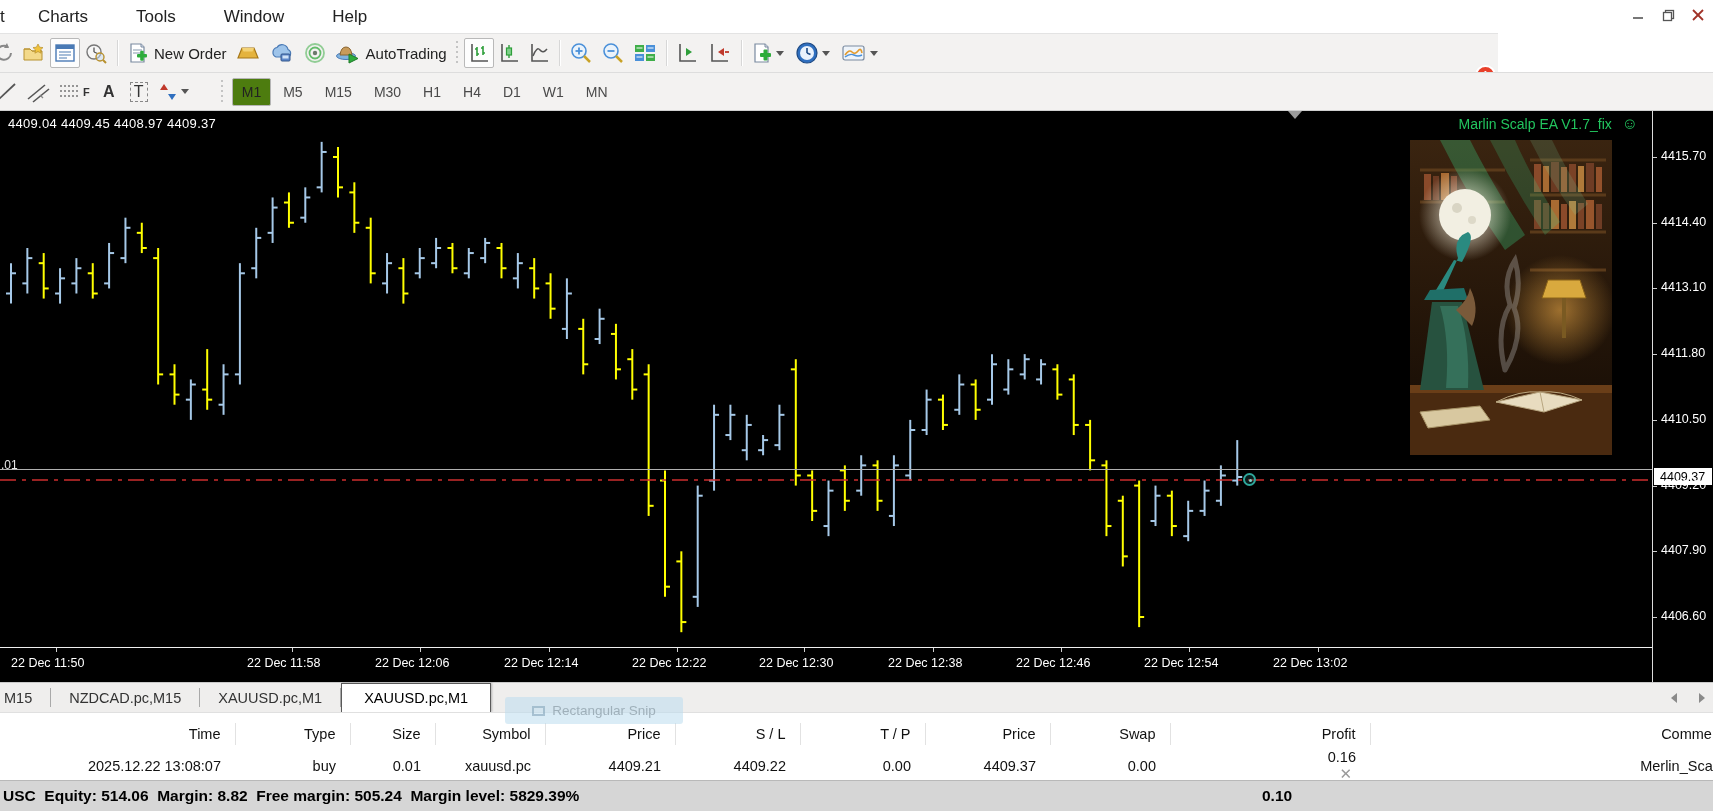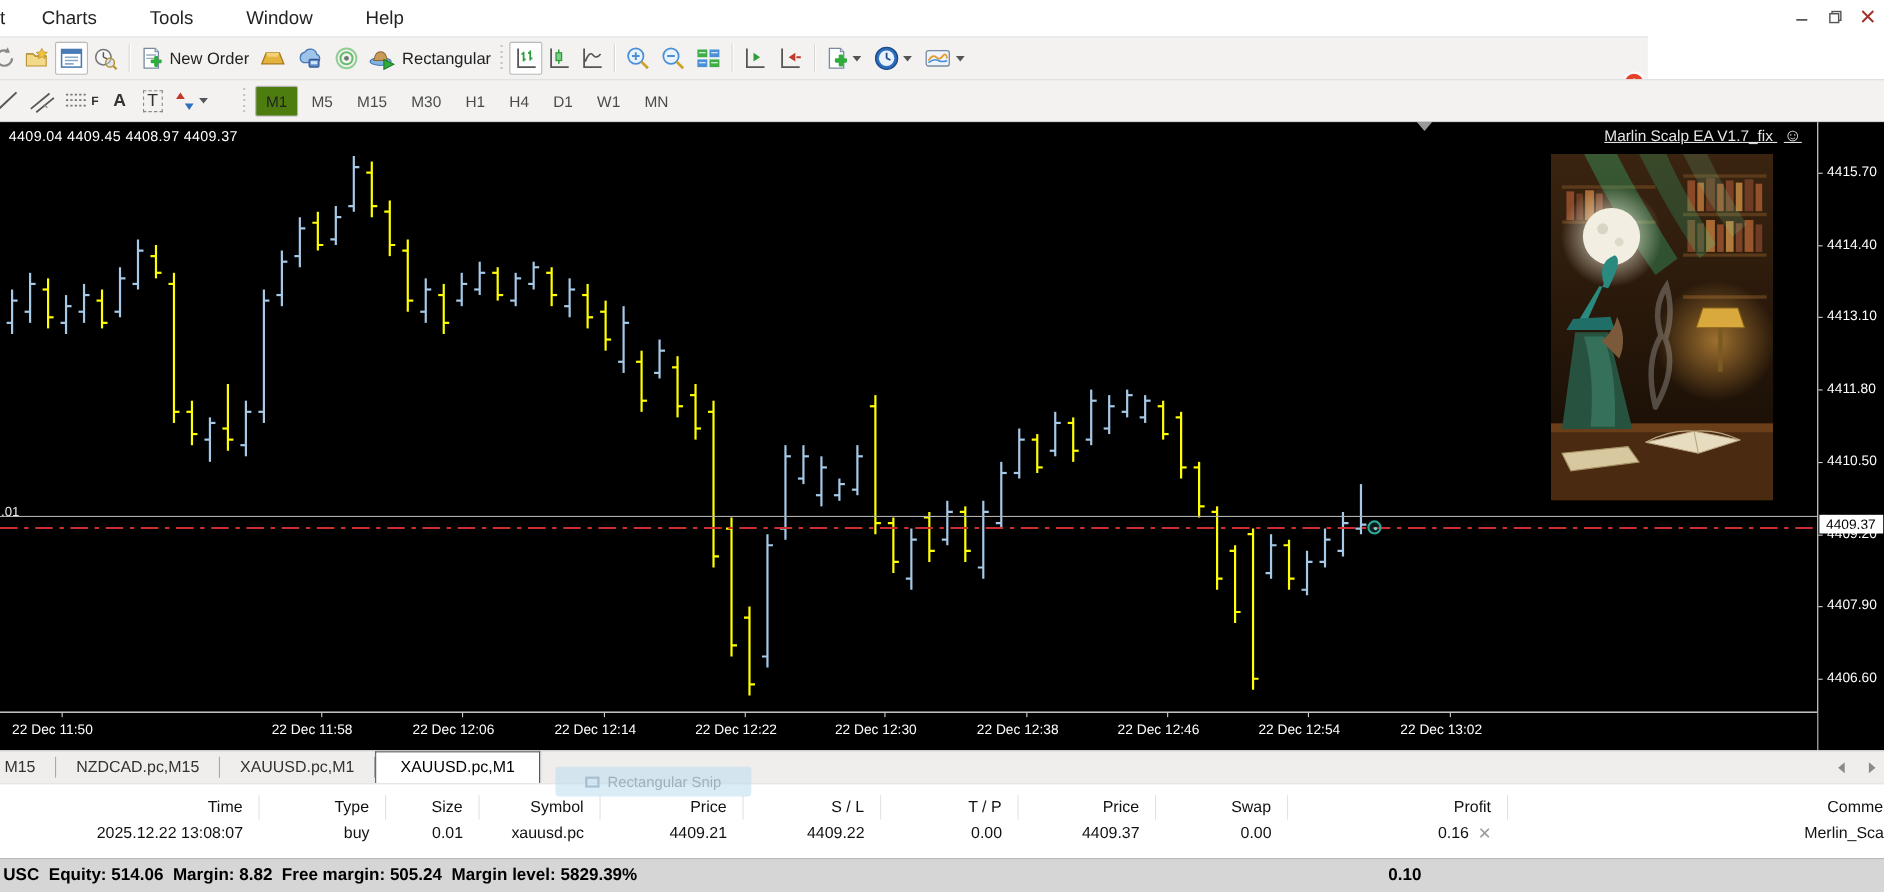--- a/index.html
+++ b/index.html
@@ -32,21 +32,21 @@
   .caret { width:0; height:0; border-left:4px solid transparent; border-right:4px solid transparent;
     border-top:5px solid #555; margin:0 3px; }
   .tf { font-size:14px; color:#4a4a4a; padding:5px 9px; border:1px solid transparent; margin:0 1px; }
   .tf.active { background:#4d7c0f; border:1px solid #b5b5b5; border-radius:2px; color:#222; }
   .letter-icon { font-size:16px; color:#333; font-weight:bold; }
   .dashed-box { border:1px dashed #888; padding:0 3px; font-weight:normal; }
 
   
   .chart-wrap { top:111px; left:0; width:1652px; height:536px; background:#000; overflow:hidden; }
   .ohlc-line { position:absolute; left:8px; top:5px; color:#fff; font-size:13px; letter-spacing:.3px; }
-  .ea-label { position:absolute; right:14px; top:4px; color:#e5e5e5; font-size:14px;text-decoration:underline; }
+  .ea-label { position:absolute; right:14px; top:4px; color:#22c55e; font-size:14px; }
   .shift-marker { position:absolute; left:1288px; top:0; width:0; height:0;
     border-left:7px solid transparent; border-right:7px solid transparent; border-top:8px solid #9a9a9a; }
   .order-line { position:absolute; left:0; top:358px; width:1652px; height:0; border-top:1px solid #b0b0b0; }
   .order-line-label { position:absolute; left:1px; top:347px; color:#e8e8e8; font-size:12px; }
   .cursor-marker { position:absolute; left:1243px; top:362px; width:13px; height:13px;
     border:2px solid #2fa79b; border-radius:50%; background:rgba(26,84,80,.35); }
   .cursor-marker::after { content:""; position:absolute; left:4px; top:4px; width:3px; height:3px;
     background:#7fd8cf; border-radius:50%; }
   .wizard { position:absolute; left:1410px; top:29px; width:202px; height:315px; }
 
@@ -80,21 +80,21 @@
   
   .table-area { top:712px; left:0; width:1713px; height:68px; background:#fff; border-top:1px solid #e0e0e0; }
   table.trades { width:1713px; border-collapse:collapse; table-layout:fixed; margin-top:10px;margin-left:25px; }
   table.trades th { font-weight:normal; font-size:14.5px; color:#111; text-align:right;
     padding:3px 14px 3px 0; border-right:1px solid #e2e2e2; white-space:nowrap; }
   table.trades th:last-child { border-right:none; }
   table.trades td { font-size:14.5px; color:#111; text-align:right; padding:4px 14px 4px 0; white-space:nowrap; }
   .c0{width:210px}.c1{width:115px}.c2{width:85px}.c3{width:110px}.c4{width:130px}.c5{width:125px}
   .c6{width:125px}.c7{width:125px}.c8{width:120px}.c9{width:200px}.c10{width:368px}
   .close-x { color:#9a9a9a; font-size:15px; margin-left:8px; cursor:pointer; }
-  .profit-cell-inner { display:inline-flex; align-items:center; }
+  .profit-cell-inner { display:inline-flex; align-items:center;flex-direction:column; }
 
   .snip-ghost { left:505px; top:697px; width:178px; height:27px; background:rgba(187,220,238,.55);
     border-radius:3px; display:flex; align-items:center; justify-content:center; z-index:6;
     color:#9fb0ba; font-size:13.5px; }
   .snip-ghost .snip-ico { width:13px; height:10px; border:2px solid rgba(140,170,190,.65); margin-right:7px; }
 
   
   .statusbar { top:780px; left:0; width:1713px; height:31px; background:#d6d6d6; border-top:1px solid #b9b9b9; }
   .status-left { position:absolute; left:3px; top:0; height:30px; line-height:30px; font-size:15.5px;
     font-weight:bold; color:#000; white-space:pre; }
@@ -206,21 +206,21 @@
         <circle cx="12" cy="11" r="5.5" fill="none" stroke="#3fae49" stroke-width="1.8" opacity=".8"></circle>
         <circle cx="12" cy="11" r="2.2" fill="#6a7a6a"></circle>
       </svg>
     </div>
     <div class="tb-btn">
       <svg class="icon" width="26" height="22">
         <ellipse cx="11" cy="14" rx="9.5" ry="3.5" fill="#7fb3e0" stroke="#4a7ab5"></ellipse>
         <path d="M5 13 Q6 5 11 5 Q16 5 17 13 Z" fill="#c89b5a" stroke="#8a6530"></path>
         <path d="M14 12 L23 16.5 L14 21 Z" fill="#2eac3c" stroke="#1d7a28"></path>
       </svg>
-      <span class="tb-label">Rectangular</span>
+      <span class="tb-label">AutoTrading</span>
     </div>
     <div class="grip"></div>
     <div class="tb-btn pressed">
       <svg class="icon" width="22" height="22">
         <path d="M4 2 L4 19 L20 19" fill="none" stroke="#555" stroke-width="1.6"></path>
         <path d="M9 5 L9 14 M7 7 L9 7 M9 12 L11 12" stroke="#2e9e3a" stroke-width="1.6" fill="none"></path>
         <path d="M15 4 L15 13 M13 6 L15 6 M15 11 L17 11" stroke="#2e9e3a" stroke-width="1.6" fill="none"></path>
       </svg>
     </div>
     <div class="tb-btn">

